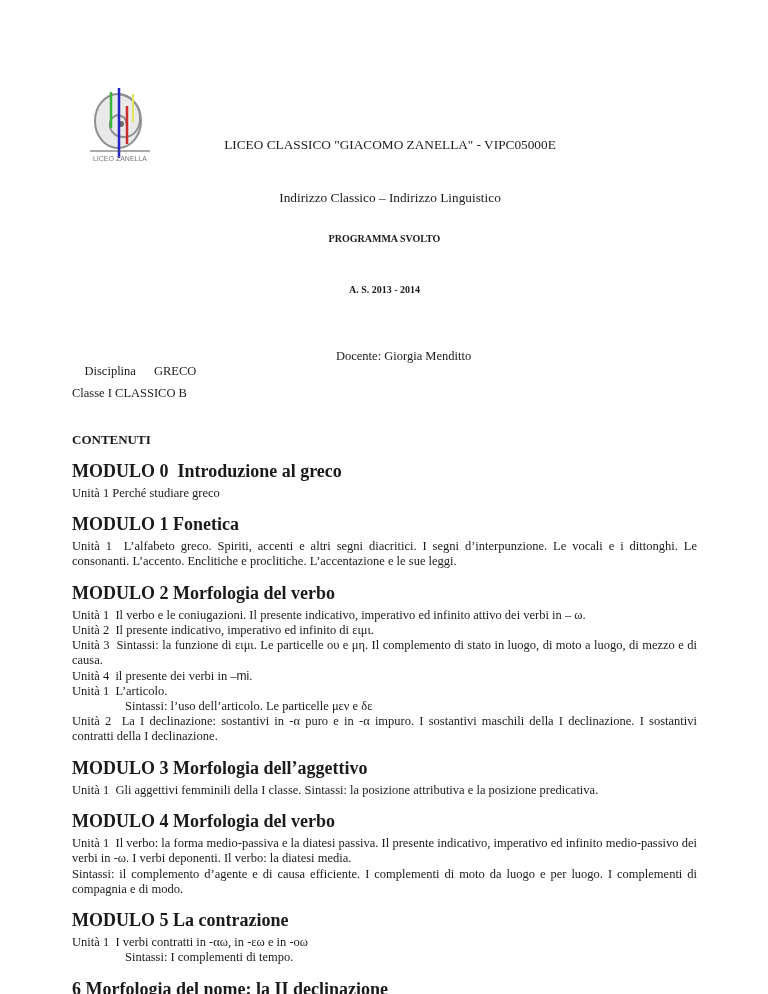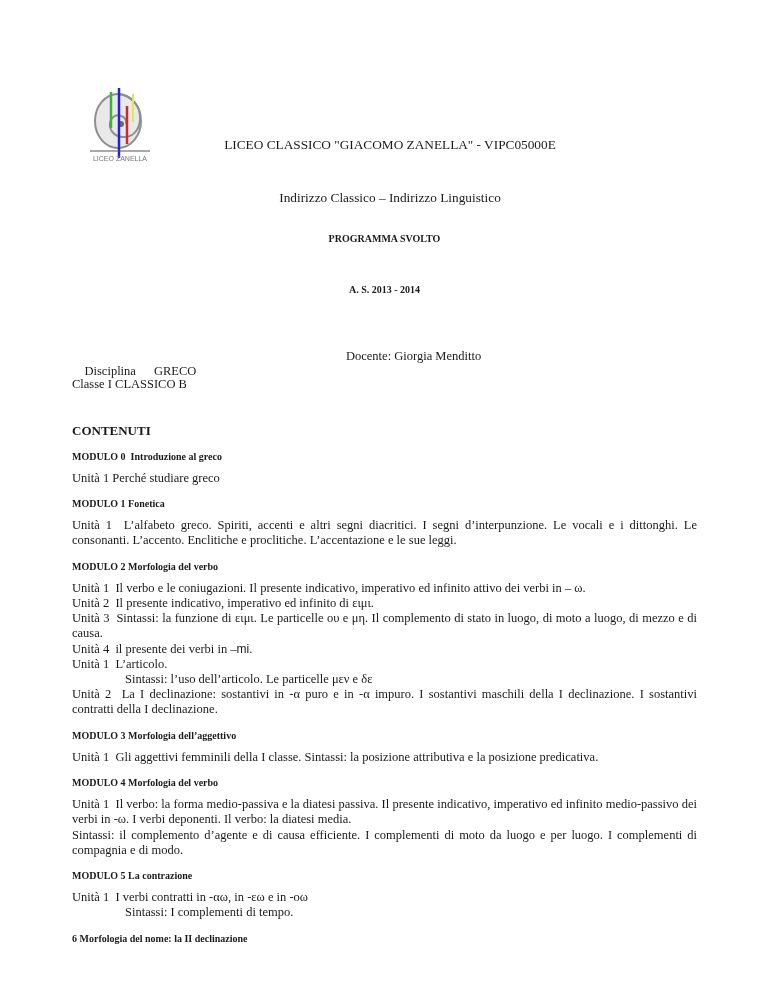--- a/index.html
+++ b/index.html
@@ -30,35 +30,35 @@
   .title-block {
     margin-top: 30px;
     text-align: center;
     font-weight: bold;
     font-size: 10px;
     line-height: 17px;
     white-space: pre-wrap;
   }
   
   .info-row { position: relative; margin-top: 17px; height: 15.2px; white-space: pre-wrap; }
-  .info-row .teacher { position: absolute; left: 274px; top: 0; }
+  .info-row .teacher { position: absolute; left: 264px; top: 0; }
   .info-row .disc-value { margin-left: 18px; margin-top: 12px; }
-  .class-row { margin-top: 13px; white-space: pre-wrap; }
+  .class-row { margin-top: 22px; white-space: pre-wrap; }
   
   .contents-heading {
     margin-top: 31px;
     font-weight: bold;
     font-size: 13px;
     white-space: pre-wrap;
   }
   .module { margin: 0; }
   .module-heading {
     font-weight: bold;
-    font-size: 10px;
-    margin-top: 10px;
+    font-size: 18px;
+    margin-top: 16px;
     margin-bottom: 7px;
     white-space: pre-wrap;
   }
   p.body-par {
     margin: 0;
     text-align: justify;
     white-space: pre-wrap;
   }
   p.body-par.indent { padding-left: 53px; }
   .sans { font-family: "Liberation Sans", sans-serif; font-size: 12px; }

